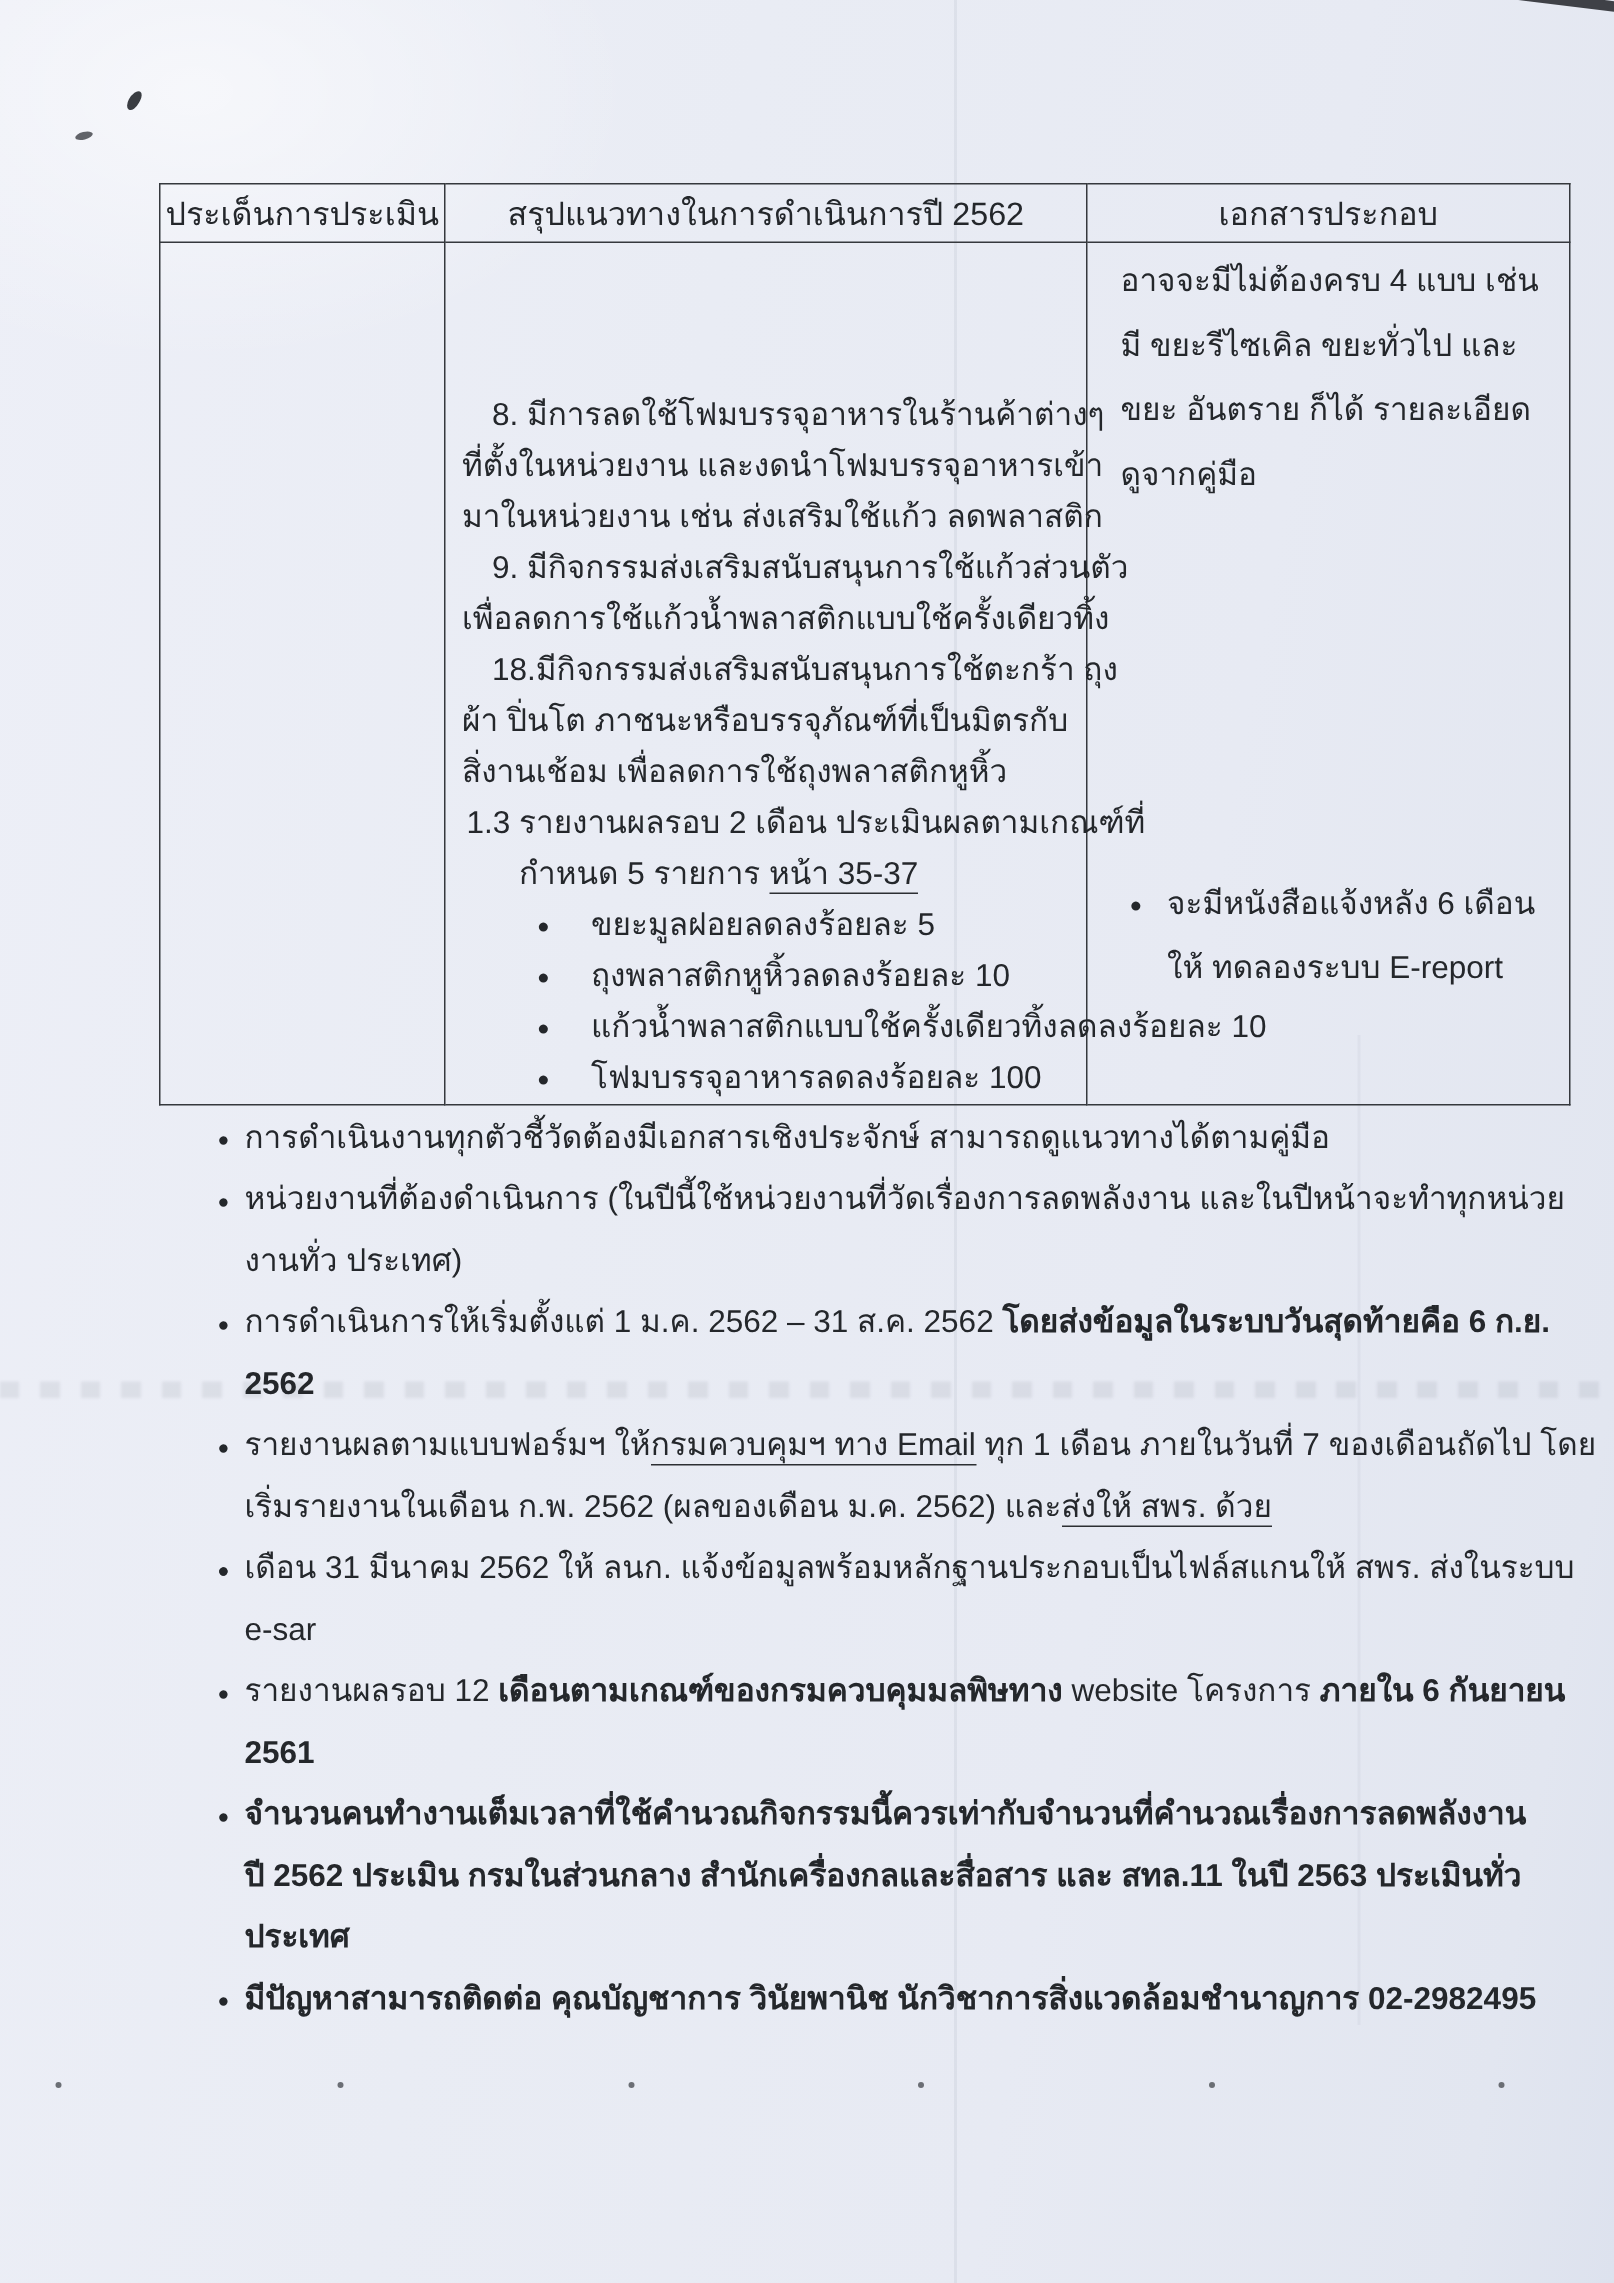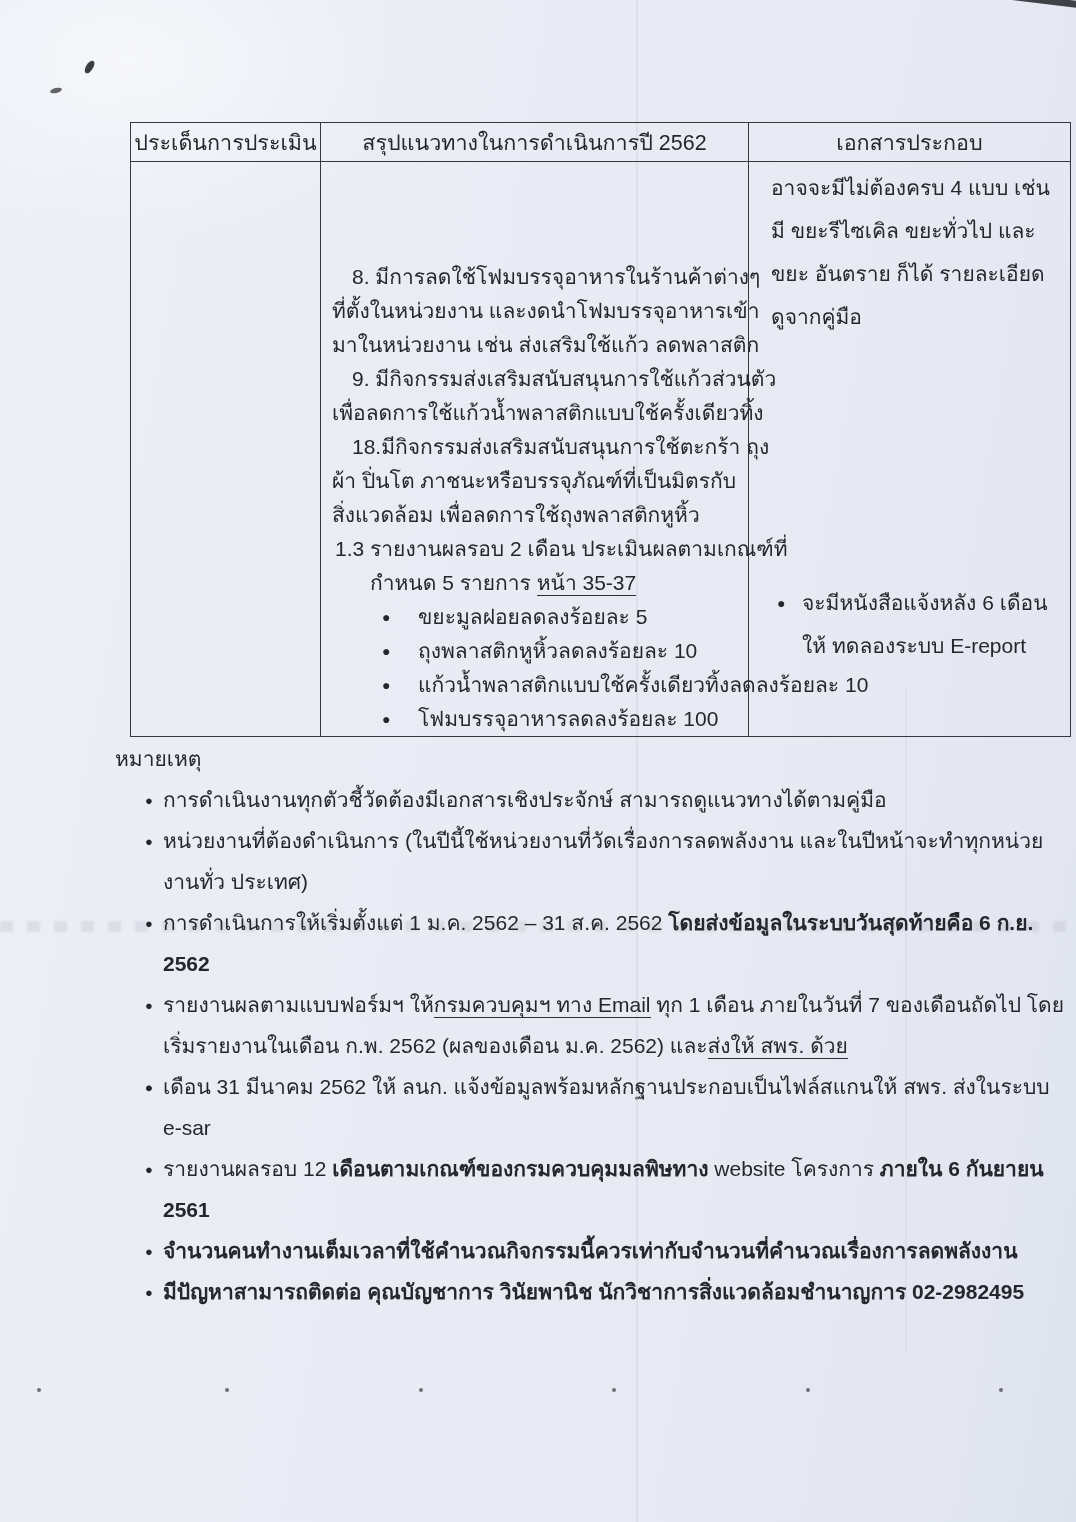--- a/index.html
+++ b/index.html
@@ -17,21 +17,21 @@
   .crease{position:absolute;pointer-events:none;}
   .crease.main{left:636px;top:0;width:2px;height:1522px;background:rgba(70,80,110,.07);}
   .crease.soft{left:905px;top:690px;width:2px;height:660px;background:rgba(70,80,110,.05);}
   .corner-mark{position:absolute;right:-8px;top:-3px;width:78px;height:7px;background:#2c2f34;transform:rotate(7deg);border-radius:3px;opacity:.9;}
   .mark-a{position:absolute;left:86px;top:60px;width:7px;height:14px;background:#3a3d42;border-radius:60% 40% 55% 45%;transform:rotate(28deg);}
   .mark-b{position:absolute;left:50px;top:88px;width:12px;height:5px;background:#46494f;border-radius:50%;transform:rotate(-14deg);opacity:.85;}
   .bleed-strip{position:absolute;left:0;top:921px;width:1076px;height:11px;opacity:.5;filter:blur(1.2px);
     background:repeating-linear-gradient(90deg, rgba(96,102,114,.22) 0 13px, rgba(96,102,114,0) 13px 27px);}
   .dot{position:absolute;top:1388px;width:4px;height:4px;background:#55585e;border-radius:50%;opacity:.85;}
   
-  .doc-table{position:absolute;left:130px;top:122px;width:940px;border-collapse:collapse;table-layout:fixed;}
+  .doc-table{position:absolute;left:106px;top:122px;width:940px;border-collapse:collapse;table-layout:fixed;}
   .doc-table th,.doc-table td{border:1.7px solid #35383d;}
   .doc-table th{height:38px;font-weight:normal;font-size:21.5px;text-align:center;vertical-align:middle;padding:0;}
   .doc-table td{vertical-align:top;height:568px;padding:0;}
   .col1{width:190px;}.col2{width:428px;}.col3{width:322px;}
   .cell-mid{padding:98px 6px 0 11px;line-height:34px;}
   .cell-mid .ln{white-space:nowrap;}
   .ln.ind20{padding-left:20px;}     
   .ln.ind3{padding-left:3px;}       
   .ln.ind38{padding-left:38px;}     
   .sub-bullet{position:relative;padding-left:86px;white-space:nowrap;}
@@ -87,21 +87,21 @@
             <div class="ln">ที่ตั้งในหน่วยงาน และงดนำโฟมบรรจุอาหารเข้า</div>
             <div class="ln">มาในหน่วยงาน  เช่น ส่งเสริมใช้แก้ว ลดพลาสติก</div>
           </div>
           <div>
             <div class="ln ind20">9.  มีกิจกรรมส่งเสริมสนับสนุนการใช้แก้วส่วนตัว</div>
             <div class="ln">เพื่อลดการใช้แก้วน้ำพลาสติกแบบใช้ครั้งเดียวทิ้ง</div>
           </div>
           <div>
             <div class="ln ind20">18.มีกิจกรรมส่งเสริมสนับสนุนการใช้ตะกร้า ถุง</div>
             <div class="ln">ผ้า  ปิ่นโต  ภาชนะหรือบรรจุภัณฑ์ที่เป็นมิตรกับ</div>
-            <div class="ln">สิ่งแวดล้อม เพื่อลดการใช้ถุงพลาสติกหูหิ้ว</div>
+            <div class="ln">สิ่งานเช้อม เพื่อลดการใช้ถุงพลาสติกหูหิ้ว</div>
           </div>
           <div>
             <div class="ln ind3">1.3 รายงานผลรอบ 2 เดือน ประเมินผลตามเกณฑ์ที่</div>
             <div class="ln ind38"><span>กำหนด 5 รายการ  </span><span class="uline">หน้า 35-37</span></div>
           </div>
           <div class="sub-bullet">
             <span class="blt">●</span>
             <span>ขยะมูลฝอยลดลงร้อยละ 5</span>
           </div>
           <div class="sub-bullet">
@@ -126,21 +126,20 @@
             <span class="blt">●</span>
             <span>จะมีหนังสือแจ้งหลัง 6 เดือนให้ ทดลองระบบ E-report</span>
           </div>
         </div>
       </td>
     </tr>
   </tbody>
     </table>
 
   <div class="notes">
-    <p class="notes-title">หมายเหตุ</p>
 
     <p class="note">
       <span class="blt">●</span>
       <span>การดำเนินงานทุกตัวชี้วัดต้องมีเอกสารเชิงประจักษ์ สามารถดูแนวทางได้ตามคู่มือ</span>
     </p>
 
     <p class="note">
       <span class="blt">●</span>
       <span>หน่วยงานที่ต้องดำเนินการ (ในปีนี้ใช้หน่วยงานที่วัดเรื่องการลดพลังงาน และในปีหน้าจะทำทุกหน่วยงานทั่ว ประเทศ)</span>
     </p>
@@ -165,20 +164,21 @@
     </p>
 
     <p class="note">
       <span class="blt">●</span>
       <span>รายงานผลรอบ 12 </span><span class="b">เดือนตามเกณฑ์ของกรมควบคุมมลพิษทาง</span><span> website โครงการ </span><span class="b">ภายใน 6 กันยายน 2561</span>
     </p>
 
     <p class="note b">
       <span class="blt">●</span>
       <span style="display:block">จำนวนคนทำงานเต็มเวลาที่ใช้คำนวณกิจกรรมนี้ควรเท่ากับจำนวนที่คำนวณเรื่องการลดพลังงาน</span>
+      <span style="display:block">ปี 2562 ประเมิน กรมในส่วนกลาง สำนักเครื่องกลและสื่อสาร และ สทล.11  ในปี 2563 ประเมินทั่วประเทศ</span>
     </p>
 
     <p class="note b">
       <span class="blt">●</span>
       <span>มีปัญหาสามารถติดต่อ คุณบัญชาการ วินัยพานิช  นักวิชาการสิ่งแวดล้อมชำนาญการ  02-2982495</span>
     </p>
   </div>
 
 </div>
 

